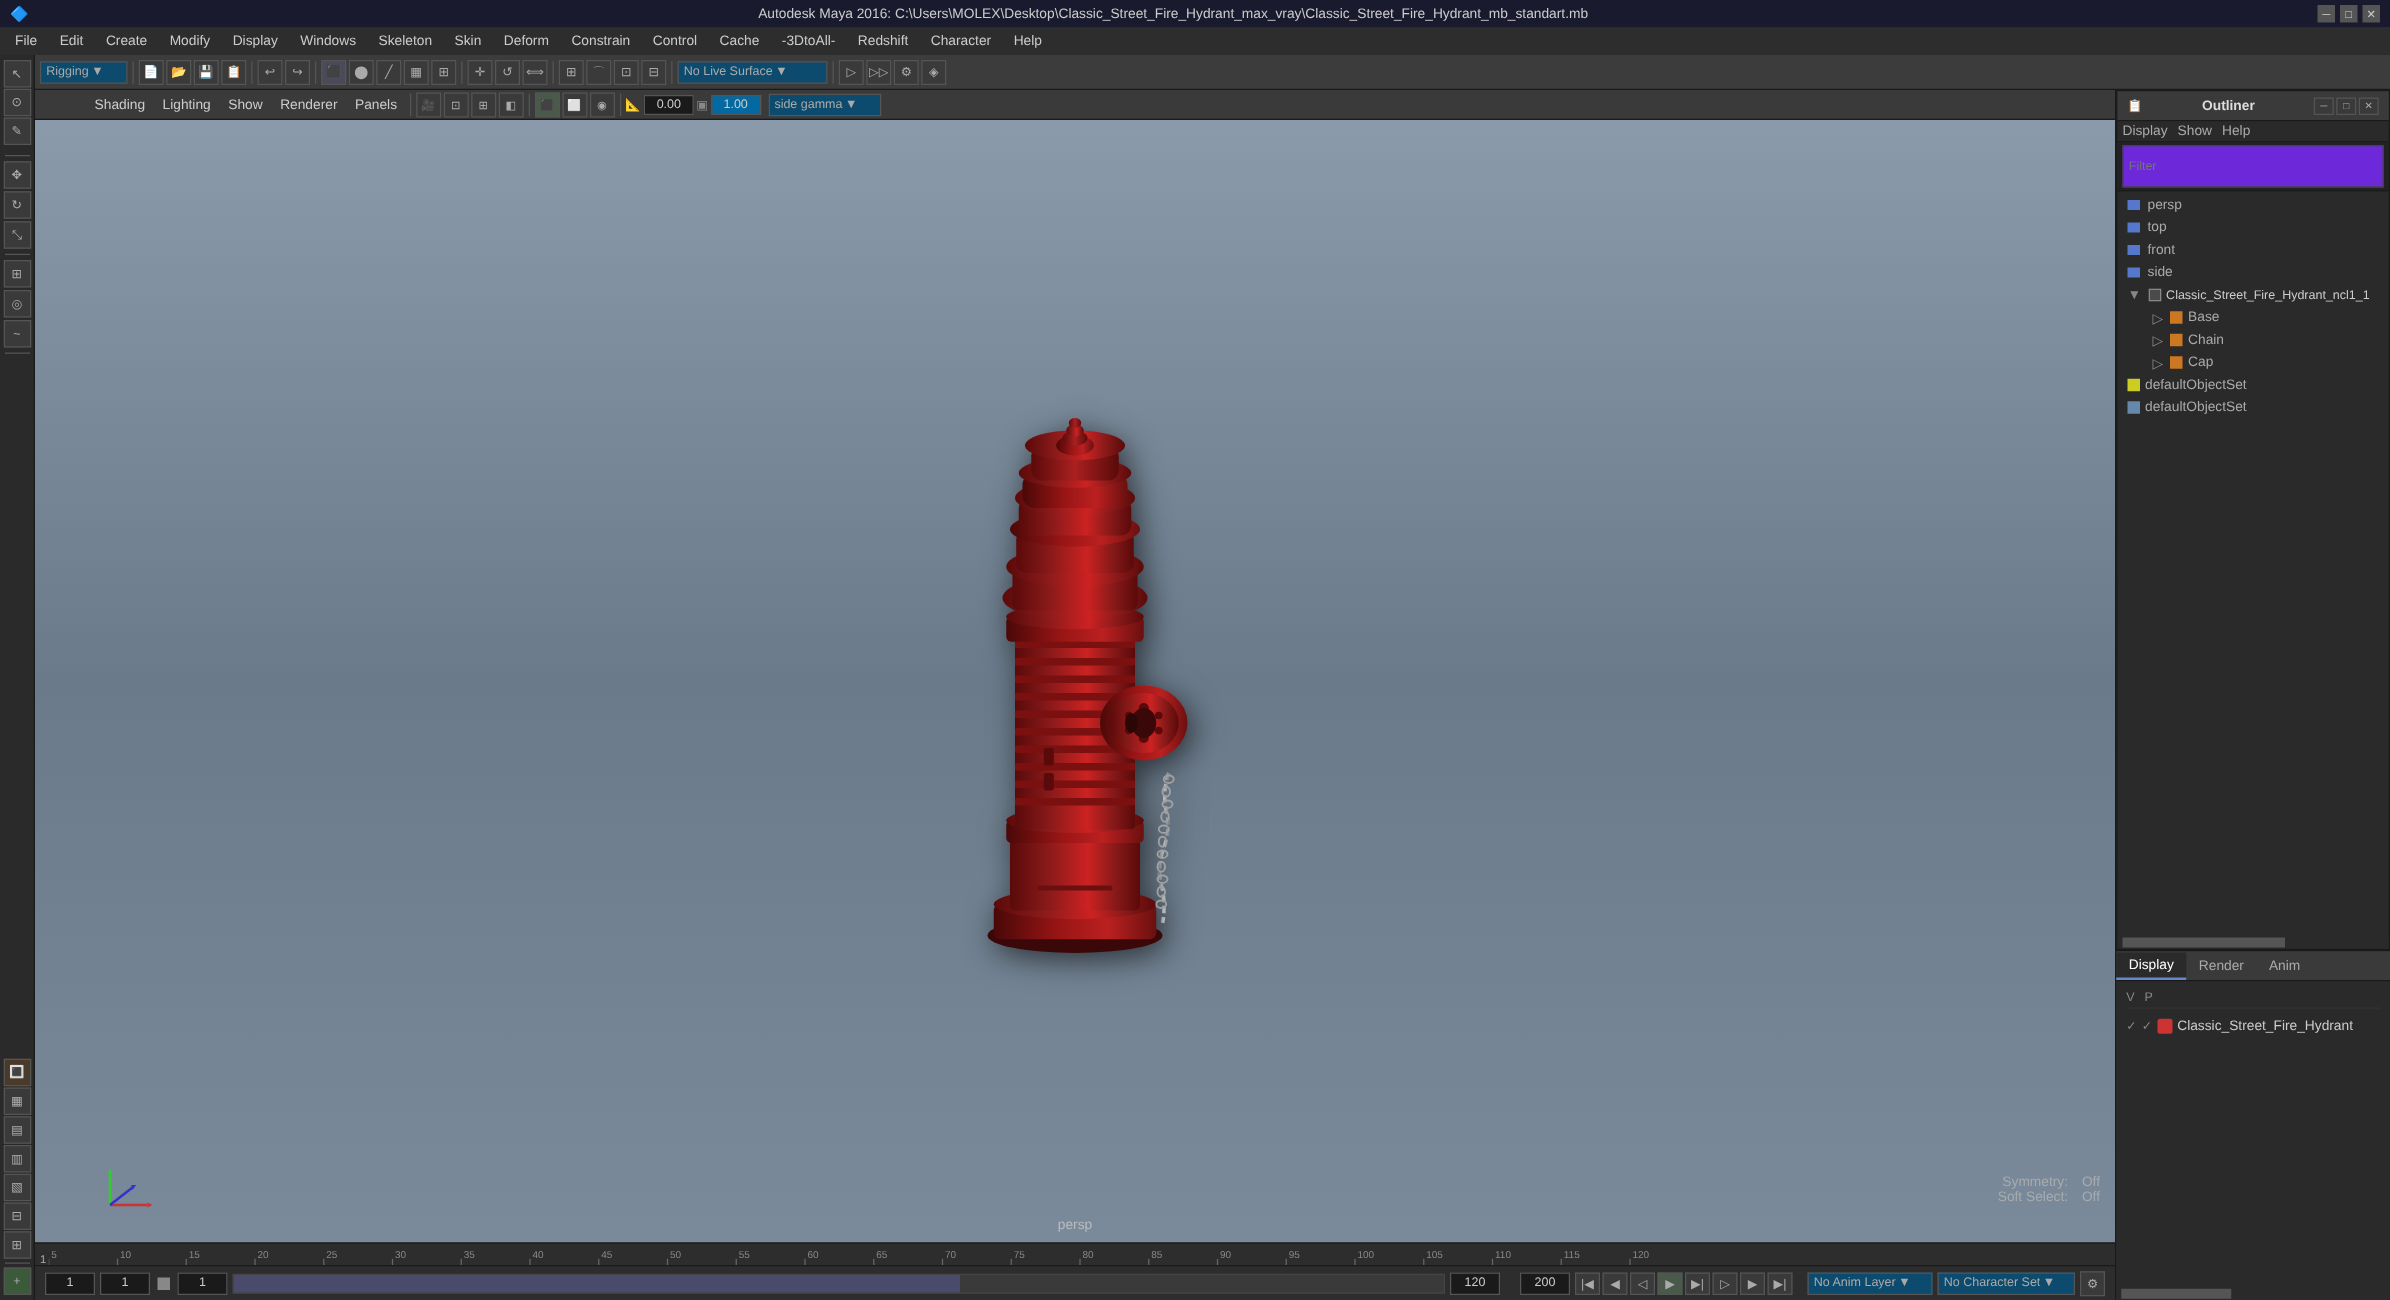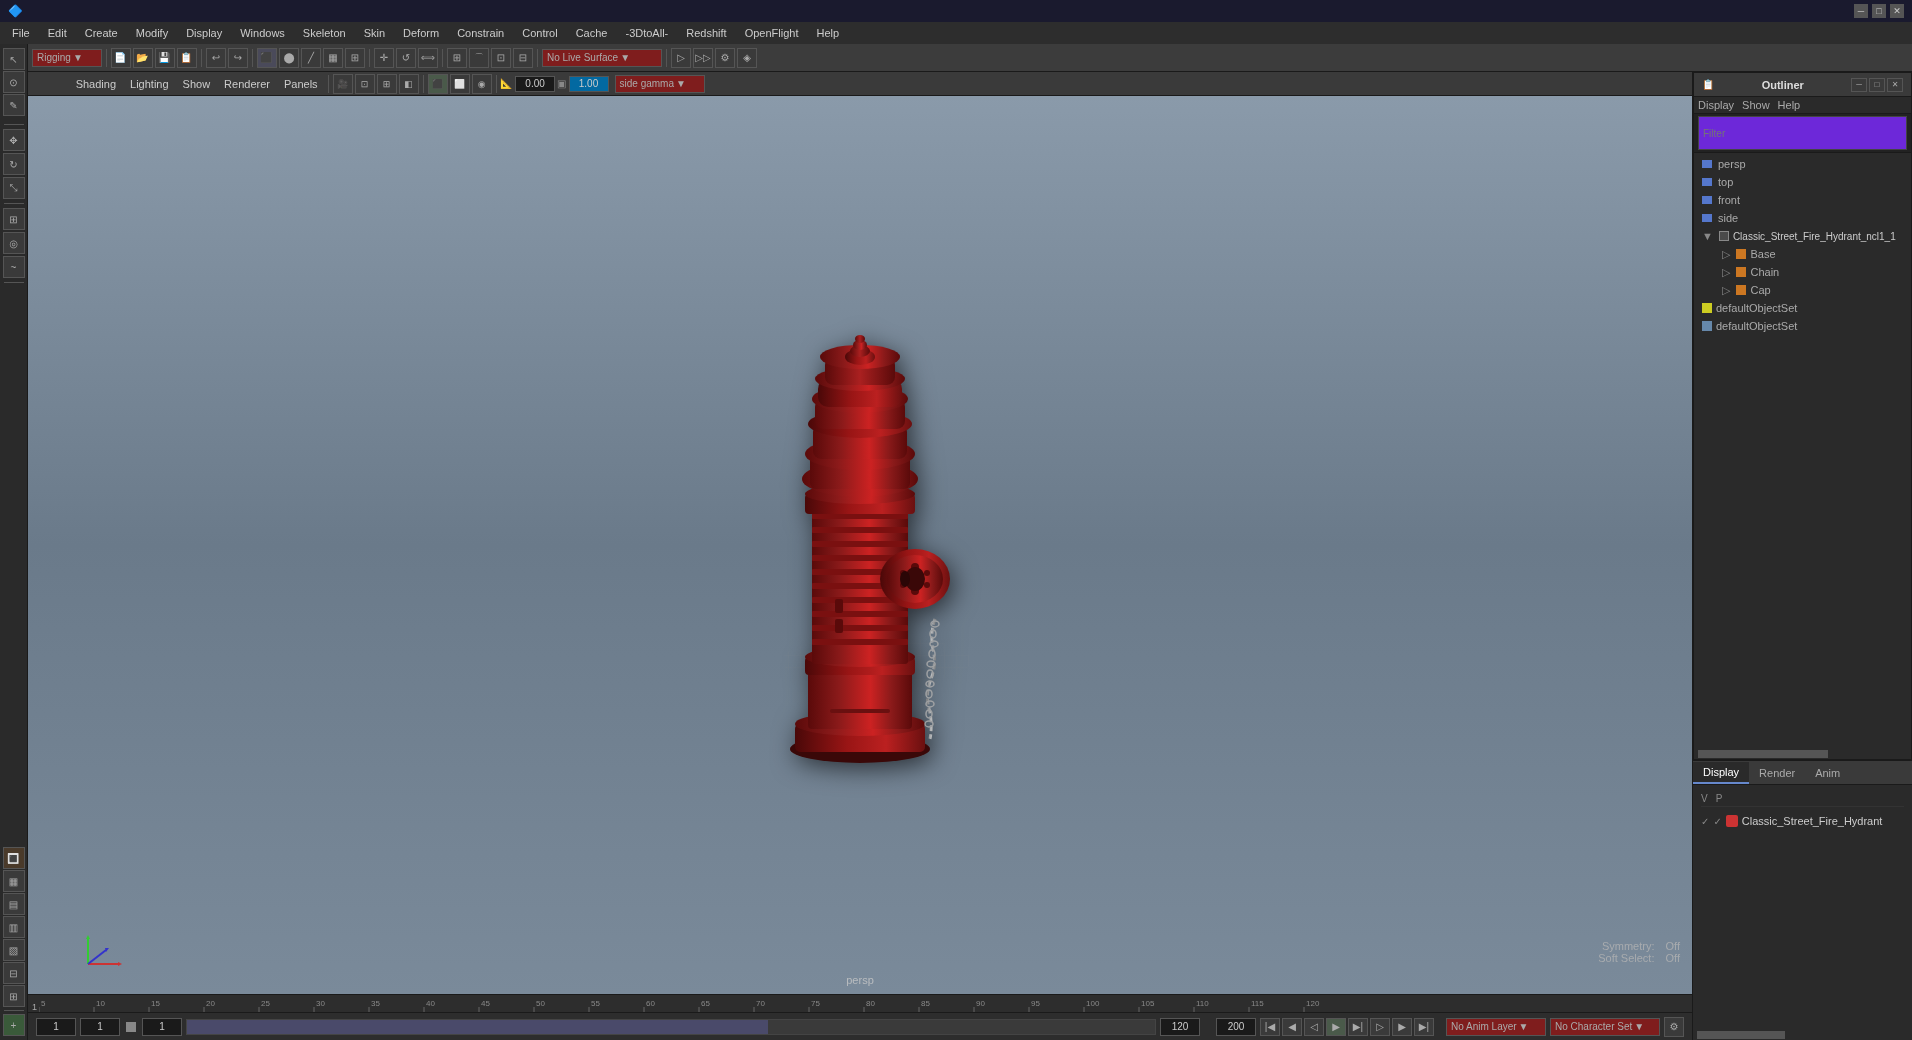--- a/index.html
+++ b/index.html
@@ -121,21 +121,21 @@
     }
 
     
     .axes {
       position: absolute; bottom: 20px; left: 50px;
       width: 50px; height: 40px;
     }
 
     
     .dropdown-btn {
-      height: 18px; padding: 0 4px; background: #7f1d1d; border: 1px solid #555;
+      height: 18px; padding: 0 4px; background: #0c4a6e; border: 1px solid #555;
       color: #aaa; font-size: 10px; cursor: pointer; display: flex; align-items: center; gap: 2px;
     }
 
     
     .tb-btn {
       width: 20px; height: 20px; background: #3a3a3a; border: 1px solid #555;
       display: flex; align-items: center; justify-content: center;
       cursor: pointer; color: #aaa; font-size: 10px;
     }
     .tb-separator { width: 1px; height: 18px; background: #555; margin: 0 2px; }
@@ -160,20 +160,21 @@
       flex: 1; height: 16px; background: #3a3a3a; border: 1px solid #444;
       position: relative;
     }
     .range-filled { height: 100%; background: #4a4a6a; width: 60%; }
   </style>
 </head>
 <body>
 
 <div id="title-bar">
   <span style="font-size:12px;">🔷</span>
+  <span class="title">Autodesk Maya 2016: C:\Users\MOLEX\Desktop\Classic_Street_Fire_Hydrant_max_vray\Classic_Street_Fire_Hydrant_mb_standart.mb</span>
   <div class="win-controls">
     <button class="win-btn">─</button>
     <button class="win-btn">□</button>
     <button class="win-btn">✕</button>
   </div>
 </div>
 
 <div id="menu-bar">
   <span class="menu-item">File</span>
   <span class="menu-item">Edit</span>
@@ -182,21 +183,21 @@
   <span class="menu-item">Display</span>
   <span class="menu-item">Windows</span>
   <span class="menu-item">Skeleton</span>
   <span class="menu-item">Skin</span>
   <span class="menu-item">Deform</span>
   <span class="menu-item">Constrain</span>
   <span class="menu-item">Control</span>
   <span class="menu-item">Cache</span>
   <span class="menu-item">-3DtoAll-</span>
   <span class="menu-item">Redshift</span>
-  <span class="menu-item">OpenFlight</span>
+  <span class="menu-item">Character</span>
   <span class="menu-item">Help</span>
 </div>
 
 <div id="main-layout">
 
   <div id="left-toolbar">
 
     <div style="display:flex; flex-direction:column; gap:1px; width:100%; align-items:center; margin-bottom:4px;">
       <div class="tool-btn" title="Select">↖</div>
       <div class="tool-btn" title="Lasso">⊙</div>

